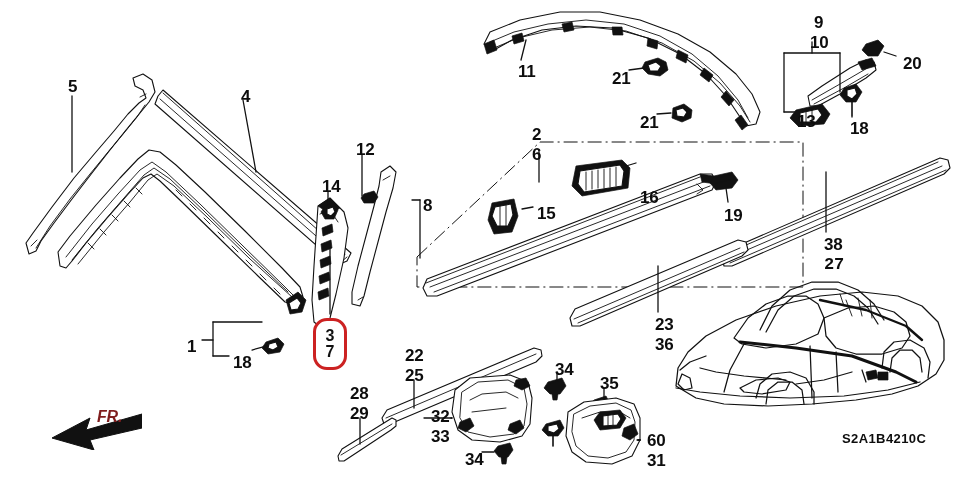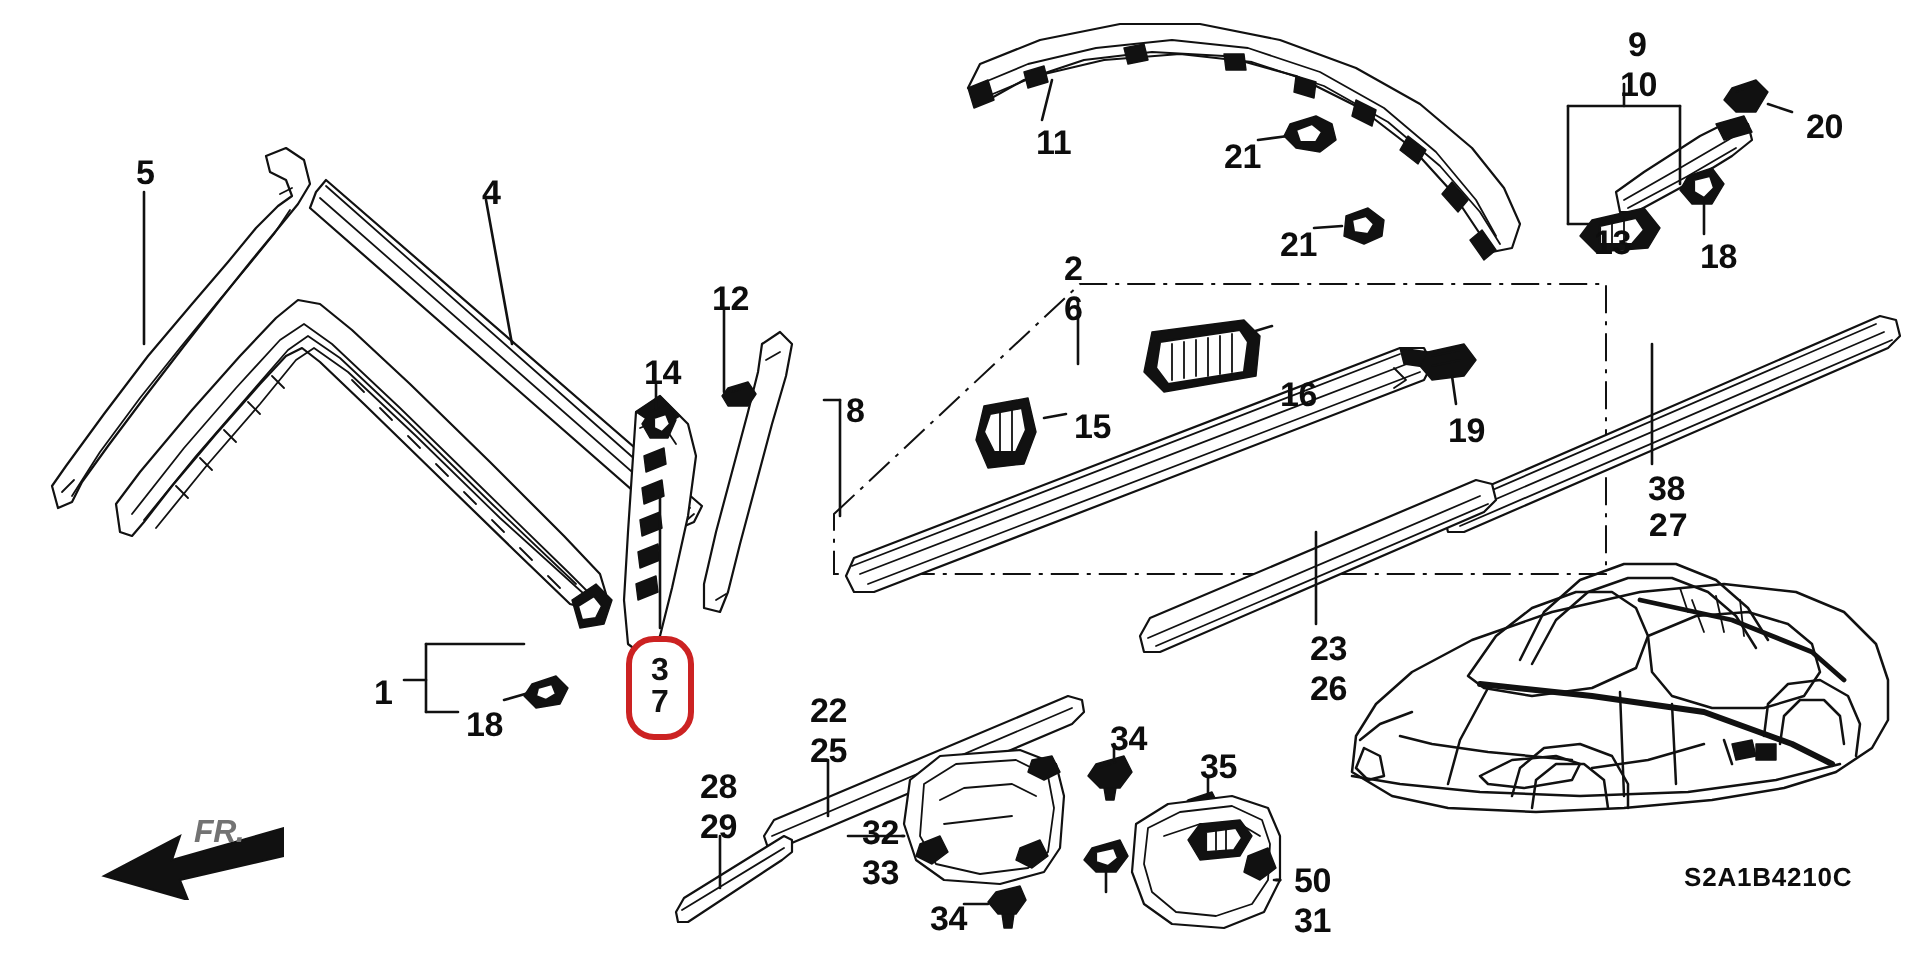--- a/index.html
+++ b/index.html
@@ -360,21 +360,21 @@
   <div id="hl" style="position: absolute; border: 3px solid rgb(204, 34, 34); border-radius: 14px; background: rgb(255, 255, 255); display: flex; flex-direction: column; align-items: center; justify-content: center; left: 313px; top: 318px; width: 28px; height: 46px;">
     <span style="font-weight:bold;font-size:16px;line-height:1;color:#111;">3</span>
     <span style="font-weight:bold;font-size:16px;line-height:1;color:#111;">7</span>
   </div>
 
   <div style="position:absolute;left:46px;top:410px;width:96px;height:40px;">
     <svg viewBox="0 0 96 40" style="width:96px;height:40px;">
       <path d="M96 4 L40 20 L44 8 L6 28 L48 40 L44 30 L96 18 Z" fill="#111" stroke="#111" stroke-width="1"></path>
     </svg>
   </div>
-  <div class="lbl fr" style="left:97px;top:409px;color:#737373;">FR.</div>
+  <div class="lbl fr" style="left:97px;top:409px;color:#7f1d1d;">FR.</div>
 
   <div class="lbl code" style="left:842px;top:432px;">S2A1B4210C</div>
 
   <div id="callout-layer">
       <div class="lbl n" style="left: 68px; top: 78px;">5</div>
       <div class="lbl n" style="left: 241px; top: 88px;">4</div>
       <div class="lbl n" style="left: 356px; top: 141px;">12</div>
       <div class="lbl n" style="left: 322px; top: 178px;">14</div>
       <div class="lbl n" style="left: 423px; top: 197px;">8</div>
       <div class="lbl n" style="left: 187px; top: 338px;">1</div>
@@ -393,23 +393,23 @@
       <div class="lbl n" style="left: 405px; top: 347px;">22</div>
       <div class="lbl n" style="left: 405px; top: 367px;">25</div>
       <div class="lbl n" style="left: 350px; top: 385px;">28</div>
       <div class="lbl n" style="left: 350px; top: 405px;">29</div>
       <div class="lbl n" style="left: 431px; top: 408px;">32</div>
       <div class="lbl n" style="left: 431px; top: 428px;">33</div>
       <div class="lbl n" style="left: 555px; top: 361px;">34</div>
       <div class="lbl n" style="left: 465px; top: 451px;">34</div>
       <div class="lbl n" style="left: 600px; top: 375px;">35</div>
       <div class="lbl n" style="left: 550px; top: 467px; margin-top: 20px;">36</div>
-      <div class="lbl n" style="left: 647px; top: 432px;">50</div>
+      <div class="lbl n" style="left: 647px; top: 432px;">60</div>
       <div class="lbl n" style="left: 647px; top: 452px;">31</div>
       <div class="lbl n" style="left: 532px; top: 126px;">2</div>
       <div class="lbl n" style="left: 532px; top: 146px;">6</div>
       <div class="lbl n" style="left: 655px; top: 316px;">23</div>
-      <div class="lbl n" style="left: 655px; top: 336px;">26</div>
+      <div class="lbl n" style="left: 655px; top: 336px;">36</div>
       <div class="lbl n" style="left: 824px; top: 236px;">38</div>
       <div class="lbl n" style="left: 824px; top: 256px; font-family: Liberation Mono, monospace;">27</div>
     </div>
 
 </div>
 
 </body></html>

